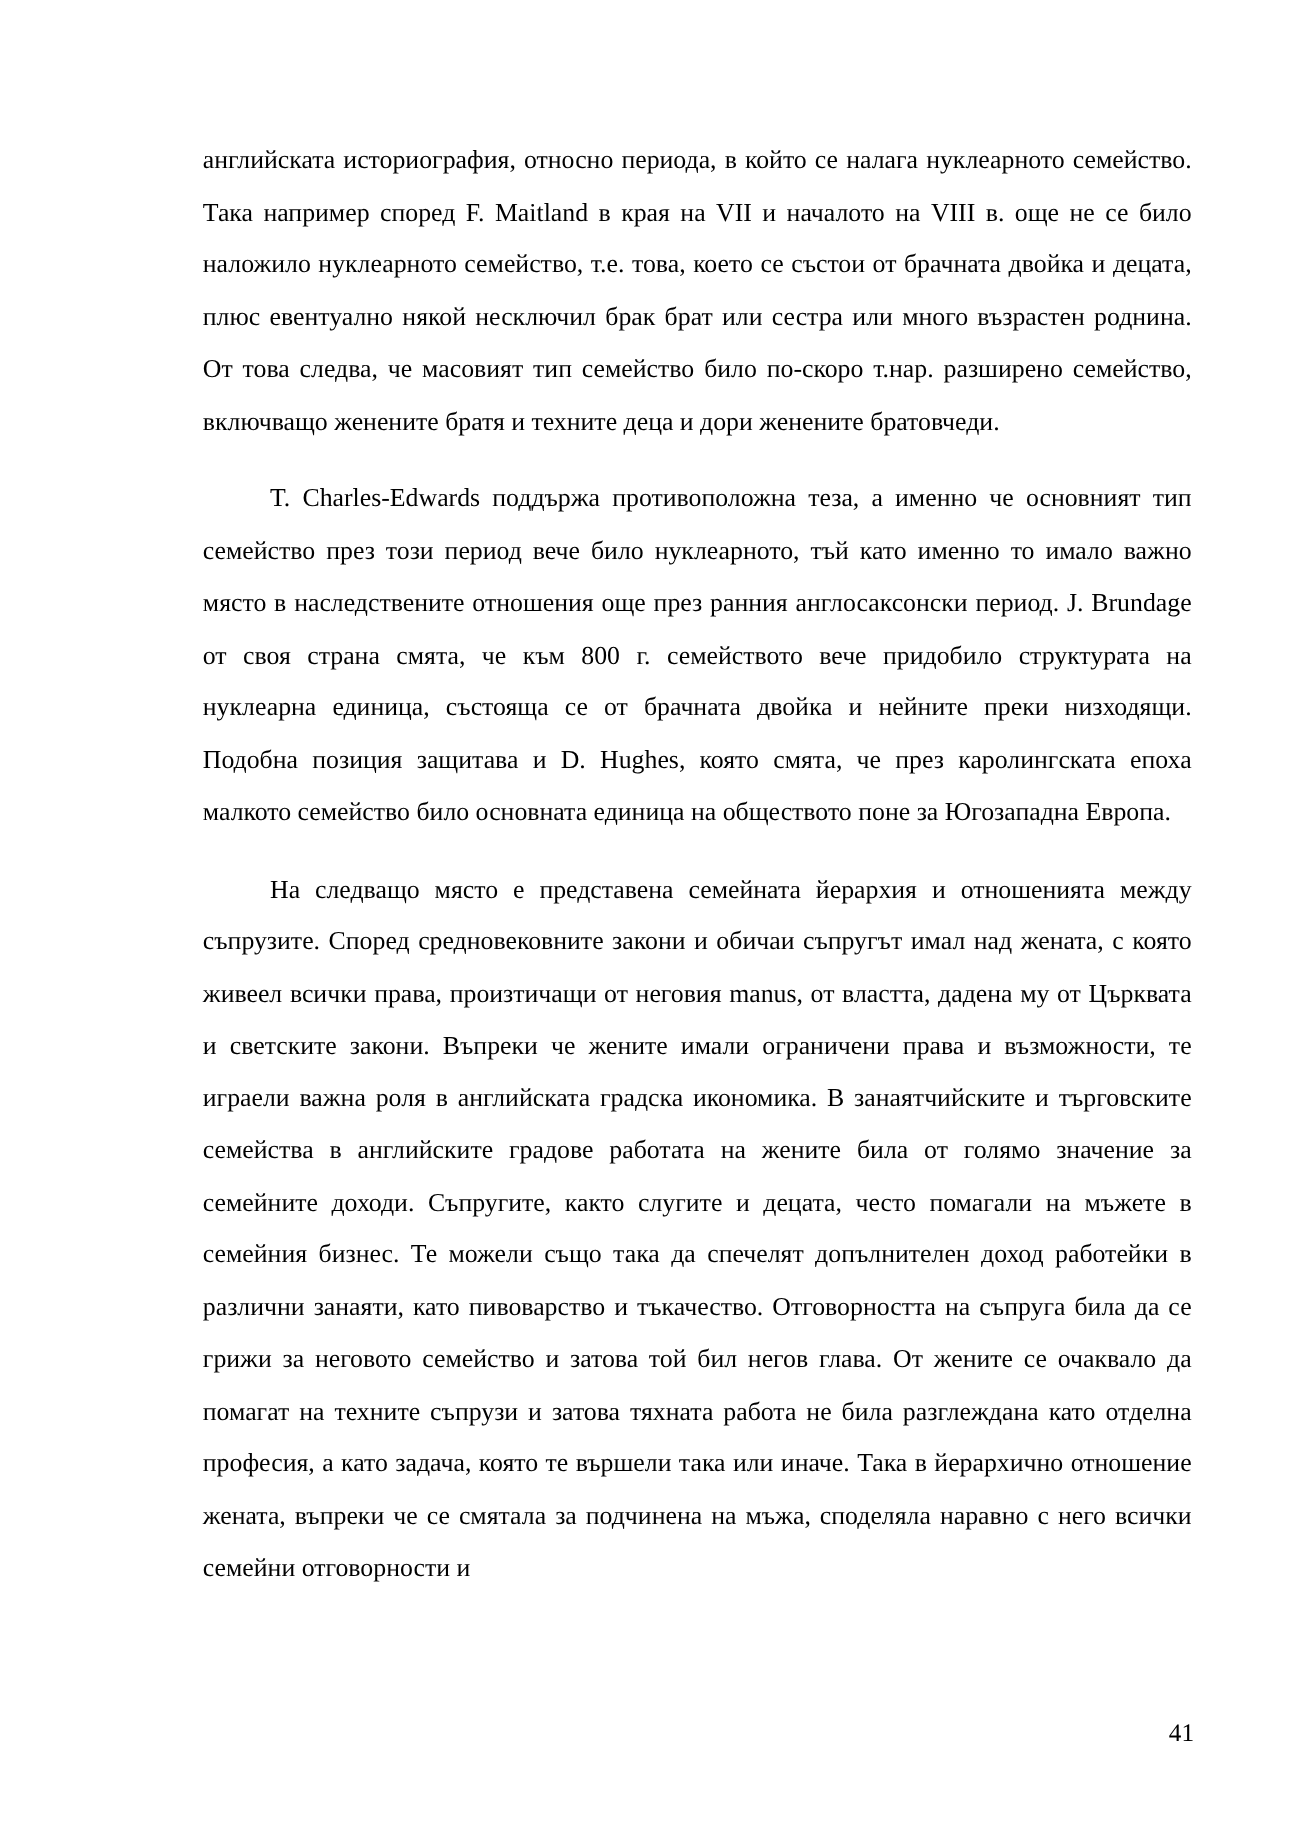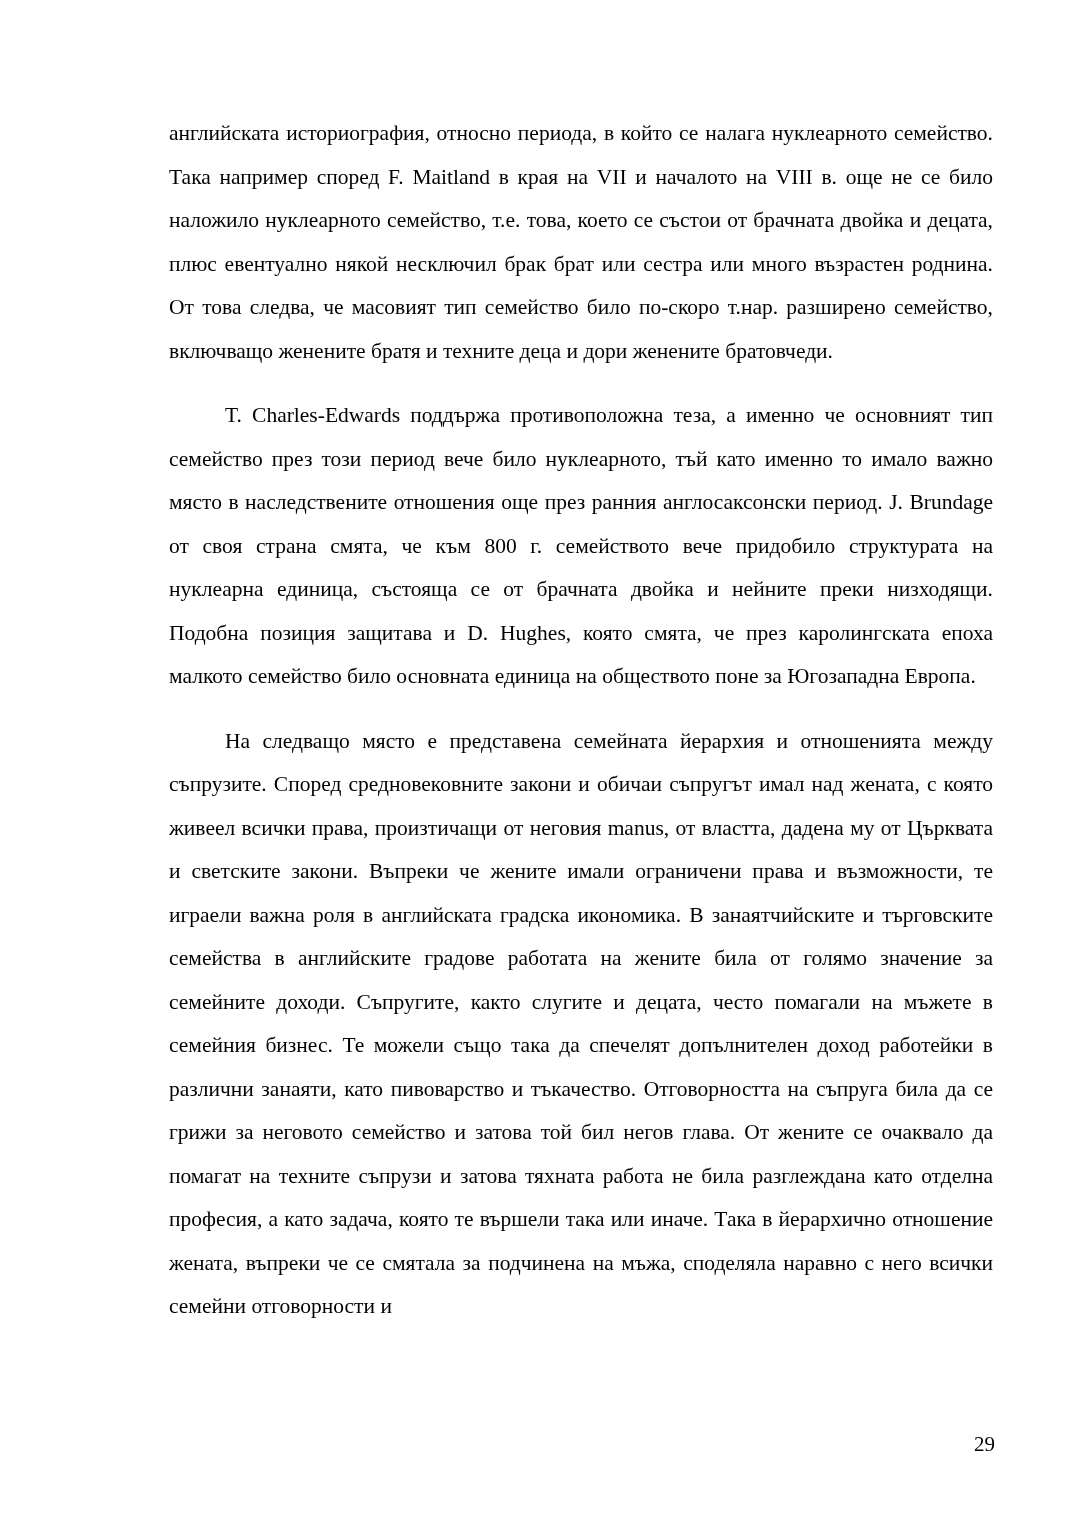--- a/index.html
+++ b/index.html
@@ -55,14 +55,14 @@
 </style>
 </head>
 <body>
 
 <div class="page">
   <div class="content">
     <p class="para">английската историография, относно периода, в който се налага нуклеарното семейство. Така например според F. Maitland в края на VII и началото на VIII в. още не се било наложило нуклеарното семейство, т.е. това, което се състои от брачната двойка и децата, плюс евентуално някой несключил брак брат или сестра или много възрастен роднина. От това следва, че масовият тип семейство било по-скоро т.нар. разширено семейство, включващо женените братя и техните деца и дори женените братовчеди.</p>
     <p class="para indent">T. Charles-Edwards поддържа противоположна теза, а именно че основният тип семейство през този период вече било нуклеарното, тъй като именно то имало важно място в наследствените отношения още през ранния англосаксонски период. J. Brundage от своя страна смята, че към 800 г. семейството вече придобило структурата на нуклеарна единица, състояща се от брачната двойка и нейните преки низходящи. Подобна позиция защитава и D. Hughes, която смята, че през каролингската епоха малкото семейство било основната единица на обществото поне за Югозападна Европа.</p>
     <p class="para indent">На следващо място е представена семейната йерархия и отношенията между съпрузите. Според средновековните закони и обичаи съпругът имал над жената, с която живеел всички права, произтичащи от неговия manus, от властта, дадена му от Църквата и светските закони. Въпреки че жените имали ограничени права и възможности, те играели важна роля в английската градска икономика. В занаятчийските и търговските семейства в английските градове работата на жените била от голямо значение за семейните доходи. Съпругите, както слугите и децата, често помагали на мъжете в семейния бизнес. Те можели също така да спечелят допълнителен доход работейки в различни занаяти, като пивоварство и тъкачество. Отговорността на съпруга била да се грижи за неговото семейство и затова той бил негов глава. От  жените се очаквало да помагат на техните съпрузи и затова тяхната работа не била разглеждана като отделна професия, а като задача, която те вършели така или иначе. Така в йерархично отношение жената, въпреки че се смятала за подчинена на мъжа, споделяла наравно с него всички семейни отговорности и</p>
   </div>
-  <div class="page-number">29</div>
+  <div class="page-number">41</div>
 </div>
 
 </body></html>

